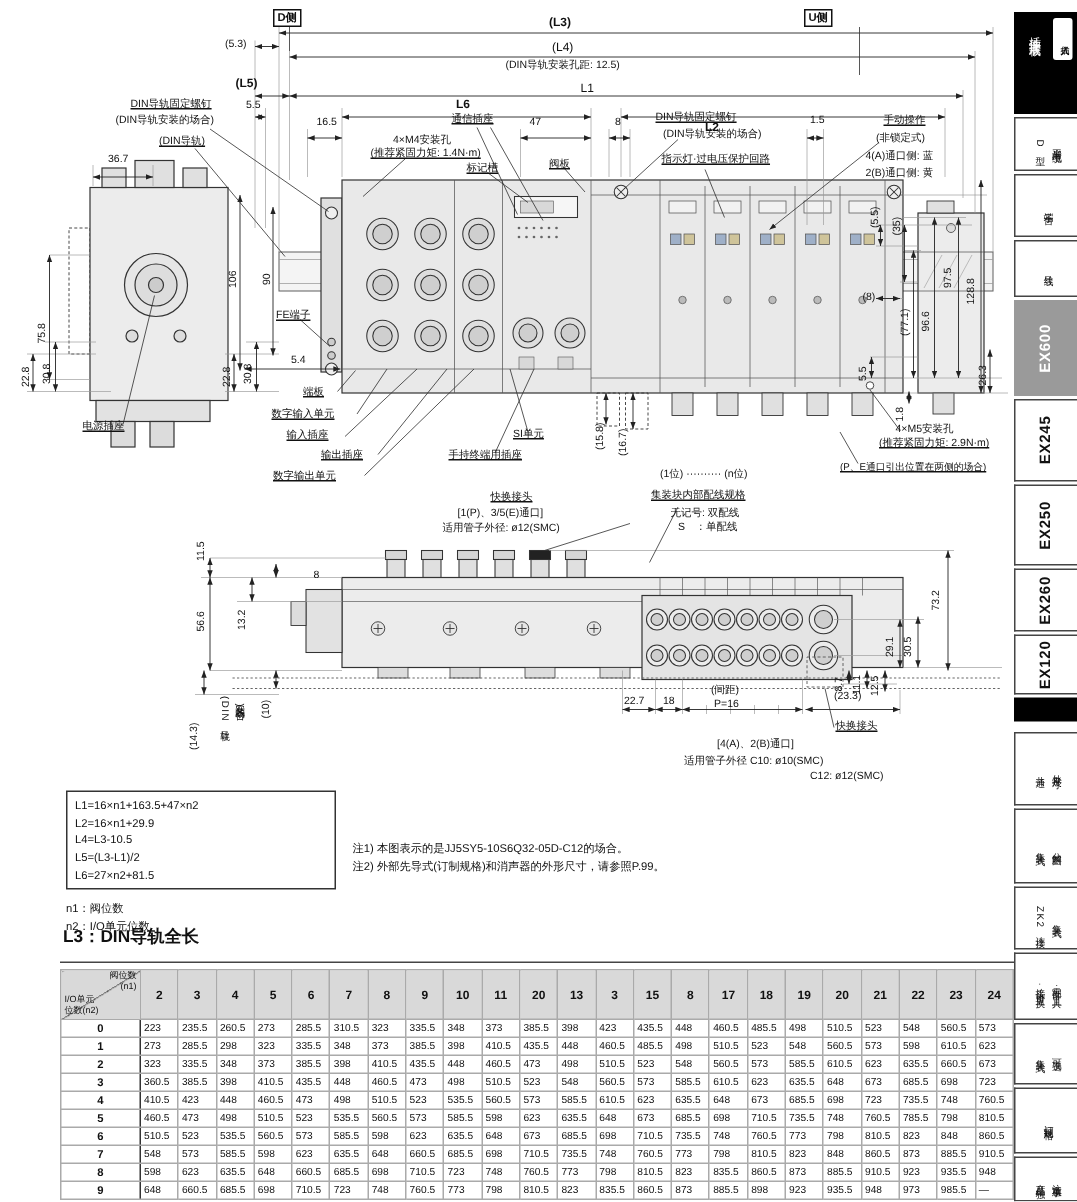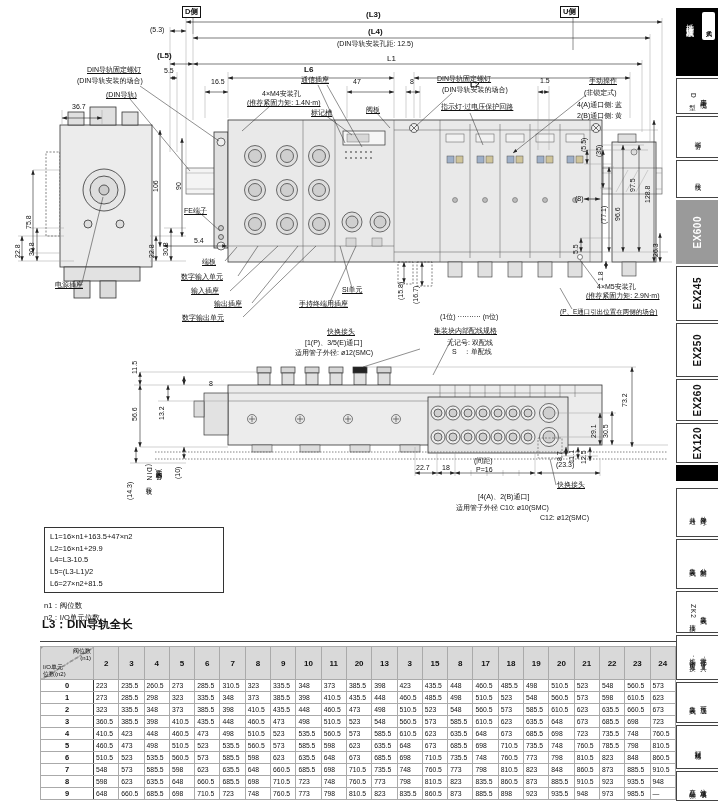--- a/index.html
+++ b/index.html
@@ -454,24 +454,24 @@
 
     <g stroke="#333" stroke-width="0.55" fill="none">
       <line x1="452" y1="3" x2="433" y2="40"></line>
       <line x1="420" y1="14" x2="363" y2="32"></line>
       <line x1="556" y1="150" x2="550" y2="124"></line>
     </g>
   </svg>
 
   <div>
     <span class="box" style="left:182px;top:6px">D侧</span>
-    <span class="box" style="left:560px;top:6px">U侧</span>
+    <span class="box" style="left:536px;top:6px">U侧</span>
     <span class="L f8" style="left:366px;top:10px;font-weight:bold">(L3)</span>
     <span class="L" style="left:150px;top:26px">(5.3)</span>
-    <span class="L f8" style="left:368px;top:27px;font-weight:bold">(L4)</span>
+    <span class="L f8" style="left:368px;top:27px;font-weight:normal">(L4)</span>
     <span class="L" style="left:337px;top:40px">(DIN导轨安装孔距: 12.5)</span>
     <span class="L f8" style="left:157px;top:51px;font-weight:bold">(L5)</span>
     <span class="L f8" style="left:387px;top:54px;font-weight:normal">L1</span>
     <span class="L" style="left:164px;top:67px">5.5</span>
     <span class="L f8" style="left:304px;top:65px;font-weight:bold">L6</span>
     <span class="L f8" style="left:470px;top:80px;font-weight:bold">L2</span>
     <span class="L" style="left:211px;top:78px">16.5</span>
     <span class="L ul" style="left:301px;top:76px">通信插座</span>
     <span class="L" style="left:353px;top:78px">47</span>
     <span class="L" style="left:410px;top:78px">8</span>
@@ -562,20 +562,24 @@
     <div>L1=16×n1+163.5+47×n2</div>
     <div>L2=16×n1+29.9</div>
     <div>L4=L3-10.5</div>
     <div>L5=(L3-L1)/2</div>
     <div>L6=27×n2+81.5</div>
   </div>
   <div id="defs">
     <div>n1：阀位数</div>
     <div>n2：I/O单元位数</div>
   </div>
+  <div id="notes">
+    <div>注1) 本图表示的是JJ5SY5-10S6Q32-05D-C12的场合。</div>
+    <div>注2) 外部先导式(订制规格)和消声器的外形尺寸，请参照P.99。</div>
+  </div>
 
   <div id="l3-title">L3：DIN导轨全长</div>
   <div id="title-rule"></div>
   <table id="l3-table">
     <thead>
       <tr>
         <th class="corner">
           <div class="tr">
             <div>阀位数</div>
             <div>(n1)</div>

